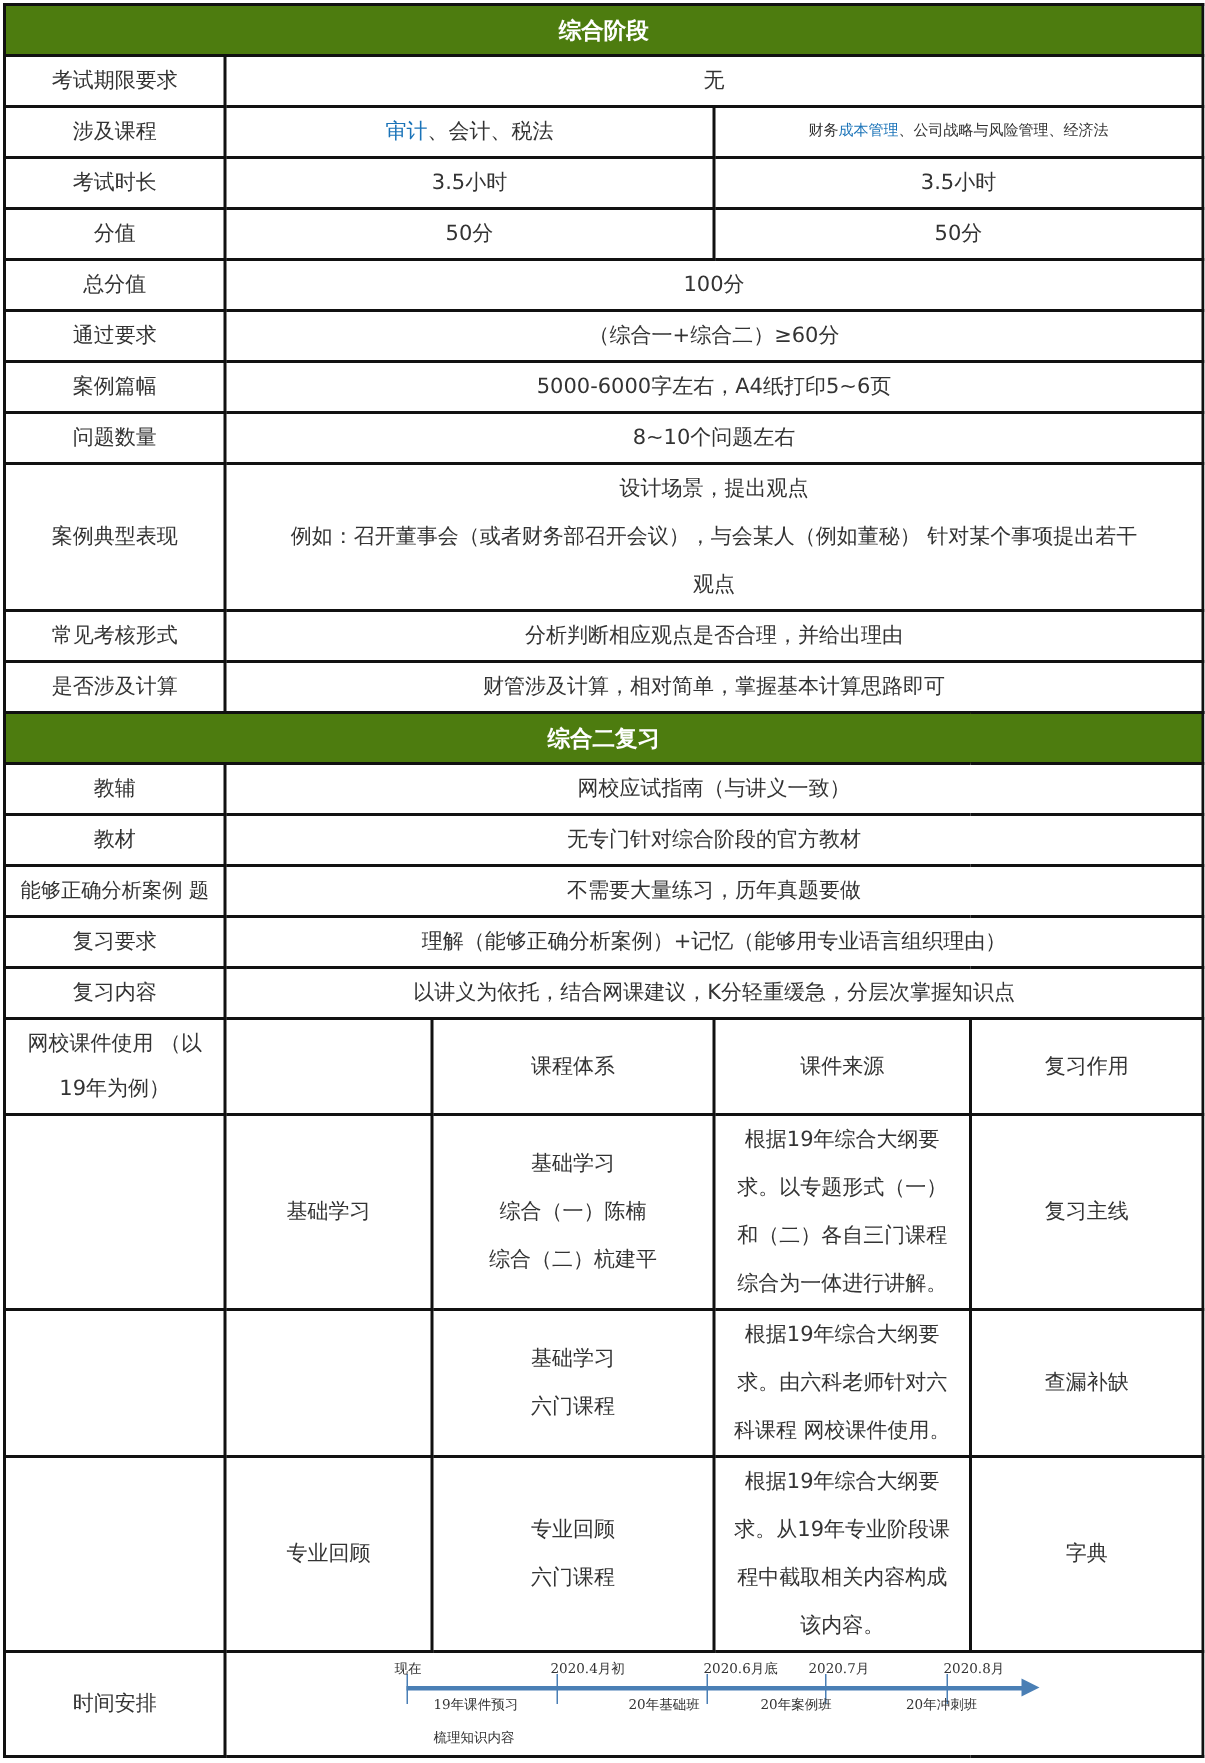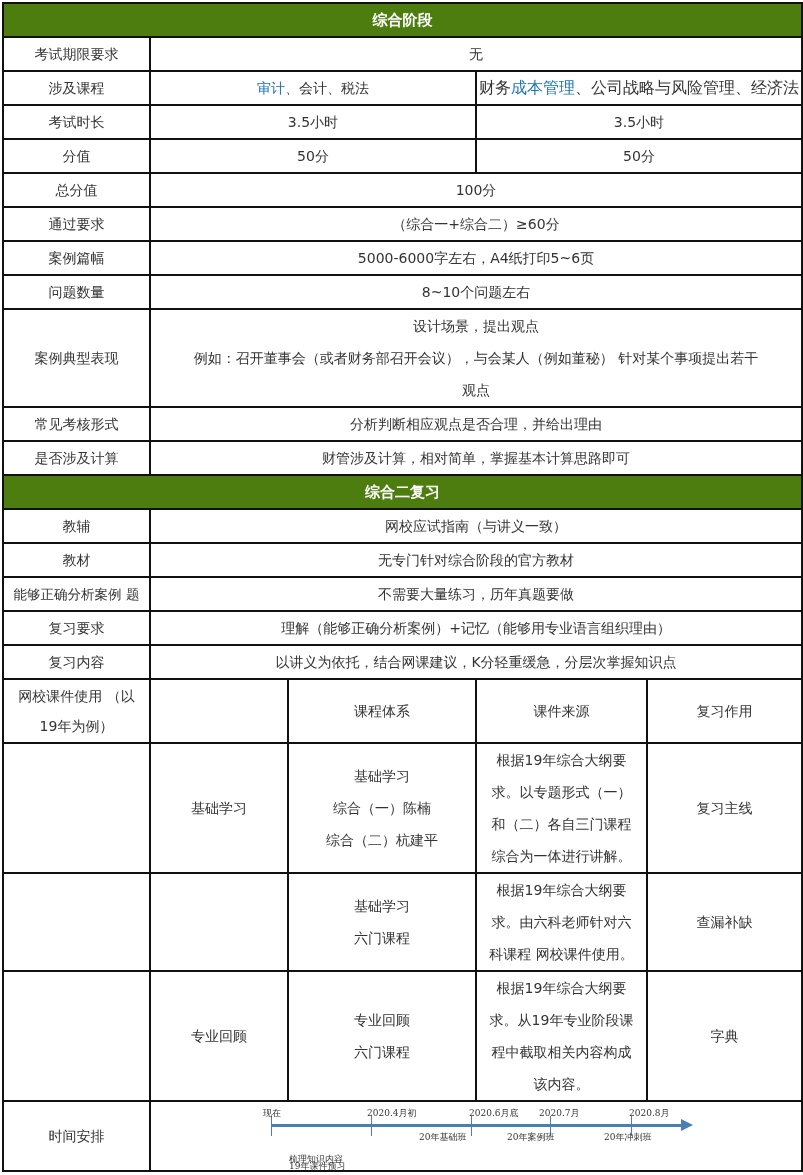--- a/index.html
+++ b/index.html
@@ -31,21 +31,21 @@
       <tr class="hdr">
         <td colspan="3">综合阶段</td>
       </tr>
   <tr>
         <td>考试期限要求</td>
         <td colspan="2">无</td>
       </tr>
   <tr>
     <td>涉及课程</td>
     <td><span class="blue">审计</span><span>、会计、税法</span></td>
-    <td style="white-space:nowrap;font-size:16px;margin-top:20px;"><span>财务</span><span class="blue">成本管理</span><span>、公司战略与风险管理、经济法</span></td>
+    <td style="white-space:nowrap;font-size:10px;margin-top:20px;"><span>财务</span><span class="blue">成本管理</span><span>、公司战略与风险管理、经济法</span></td>
   </tr>
   <tr>
         <td>考试时长</td>
         <td>3.5小时</td>
         <td>3.5小时</td>
       </tr>
   <tr>
         <td>分值</td>
         <td>50分</td>
         <td>50分</td>
@@ -181,21 +181,21 @@
         <div class="tl-tick" style="left:120px;"></div>
         <div class="tl-tick" style="left:220px;"></div>
         <div class="tl-tick" style="left:320px;"></div>
         <div class="tl-tick" style="left:399px;"></div>
         <div class="tl-tick" style="left:480px;"></div>
         <span class="tl-label" style="left:112px;top:6px;">现在</span>
         <span class="tl-label" style="left:216px;top:6px;">2020.4月初</span>
         <span class="tl-label" style="left:318px;top:6px;">2020.6月底</span>
         <span class="tl-label" style="left:388px;top:6px;">2020.7月</span>
         <span class="tl-label" style="left:478px;top:6px;">2020.8月</span>
-        <span class="tl-label" style="left:138px;top:30px;margin-top:29px;">19年课件预习</span>
+        <span class="tl-label" style="left:138px;top:30px;">19年课件预习</span>
         <span class="tl-label" style="left:268px;top:30px;">20年基础班</span>
         <span class="tl-label" style="left:356px;top:30px;">20年案例班</span>
         <span class="tl-label" style="left:453px;top:30px;">20年冲刺班</span>
         <span class="tl-label" style="left:138px;top:52px;">梳理知识内容</span>
       </div>
     </td>
   </tr>
 </tbody>
   </table>
 

